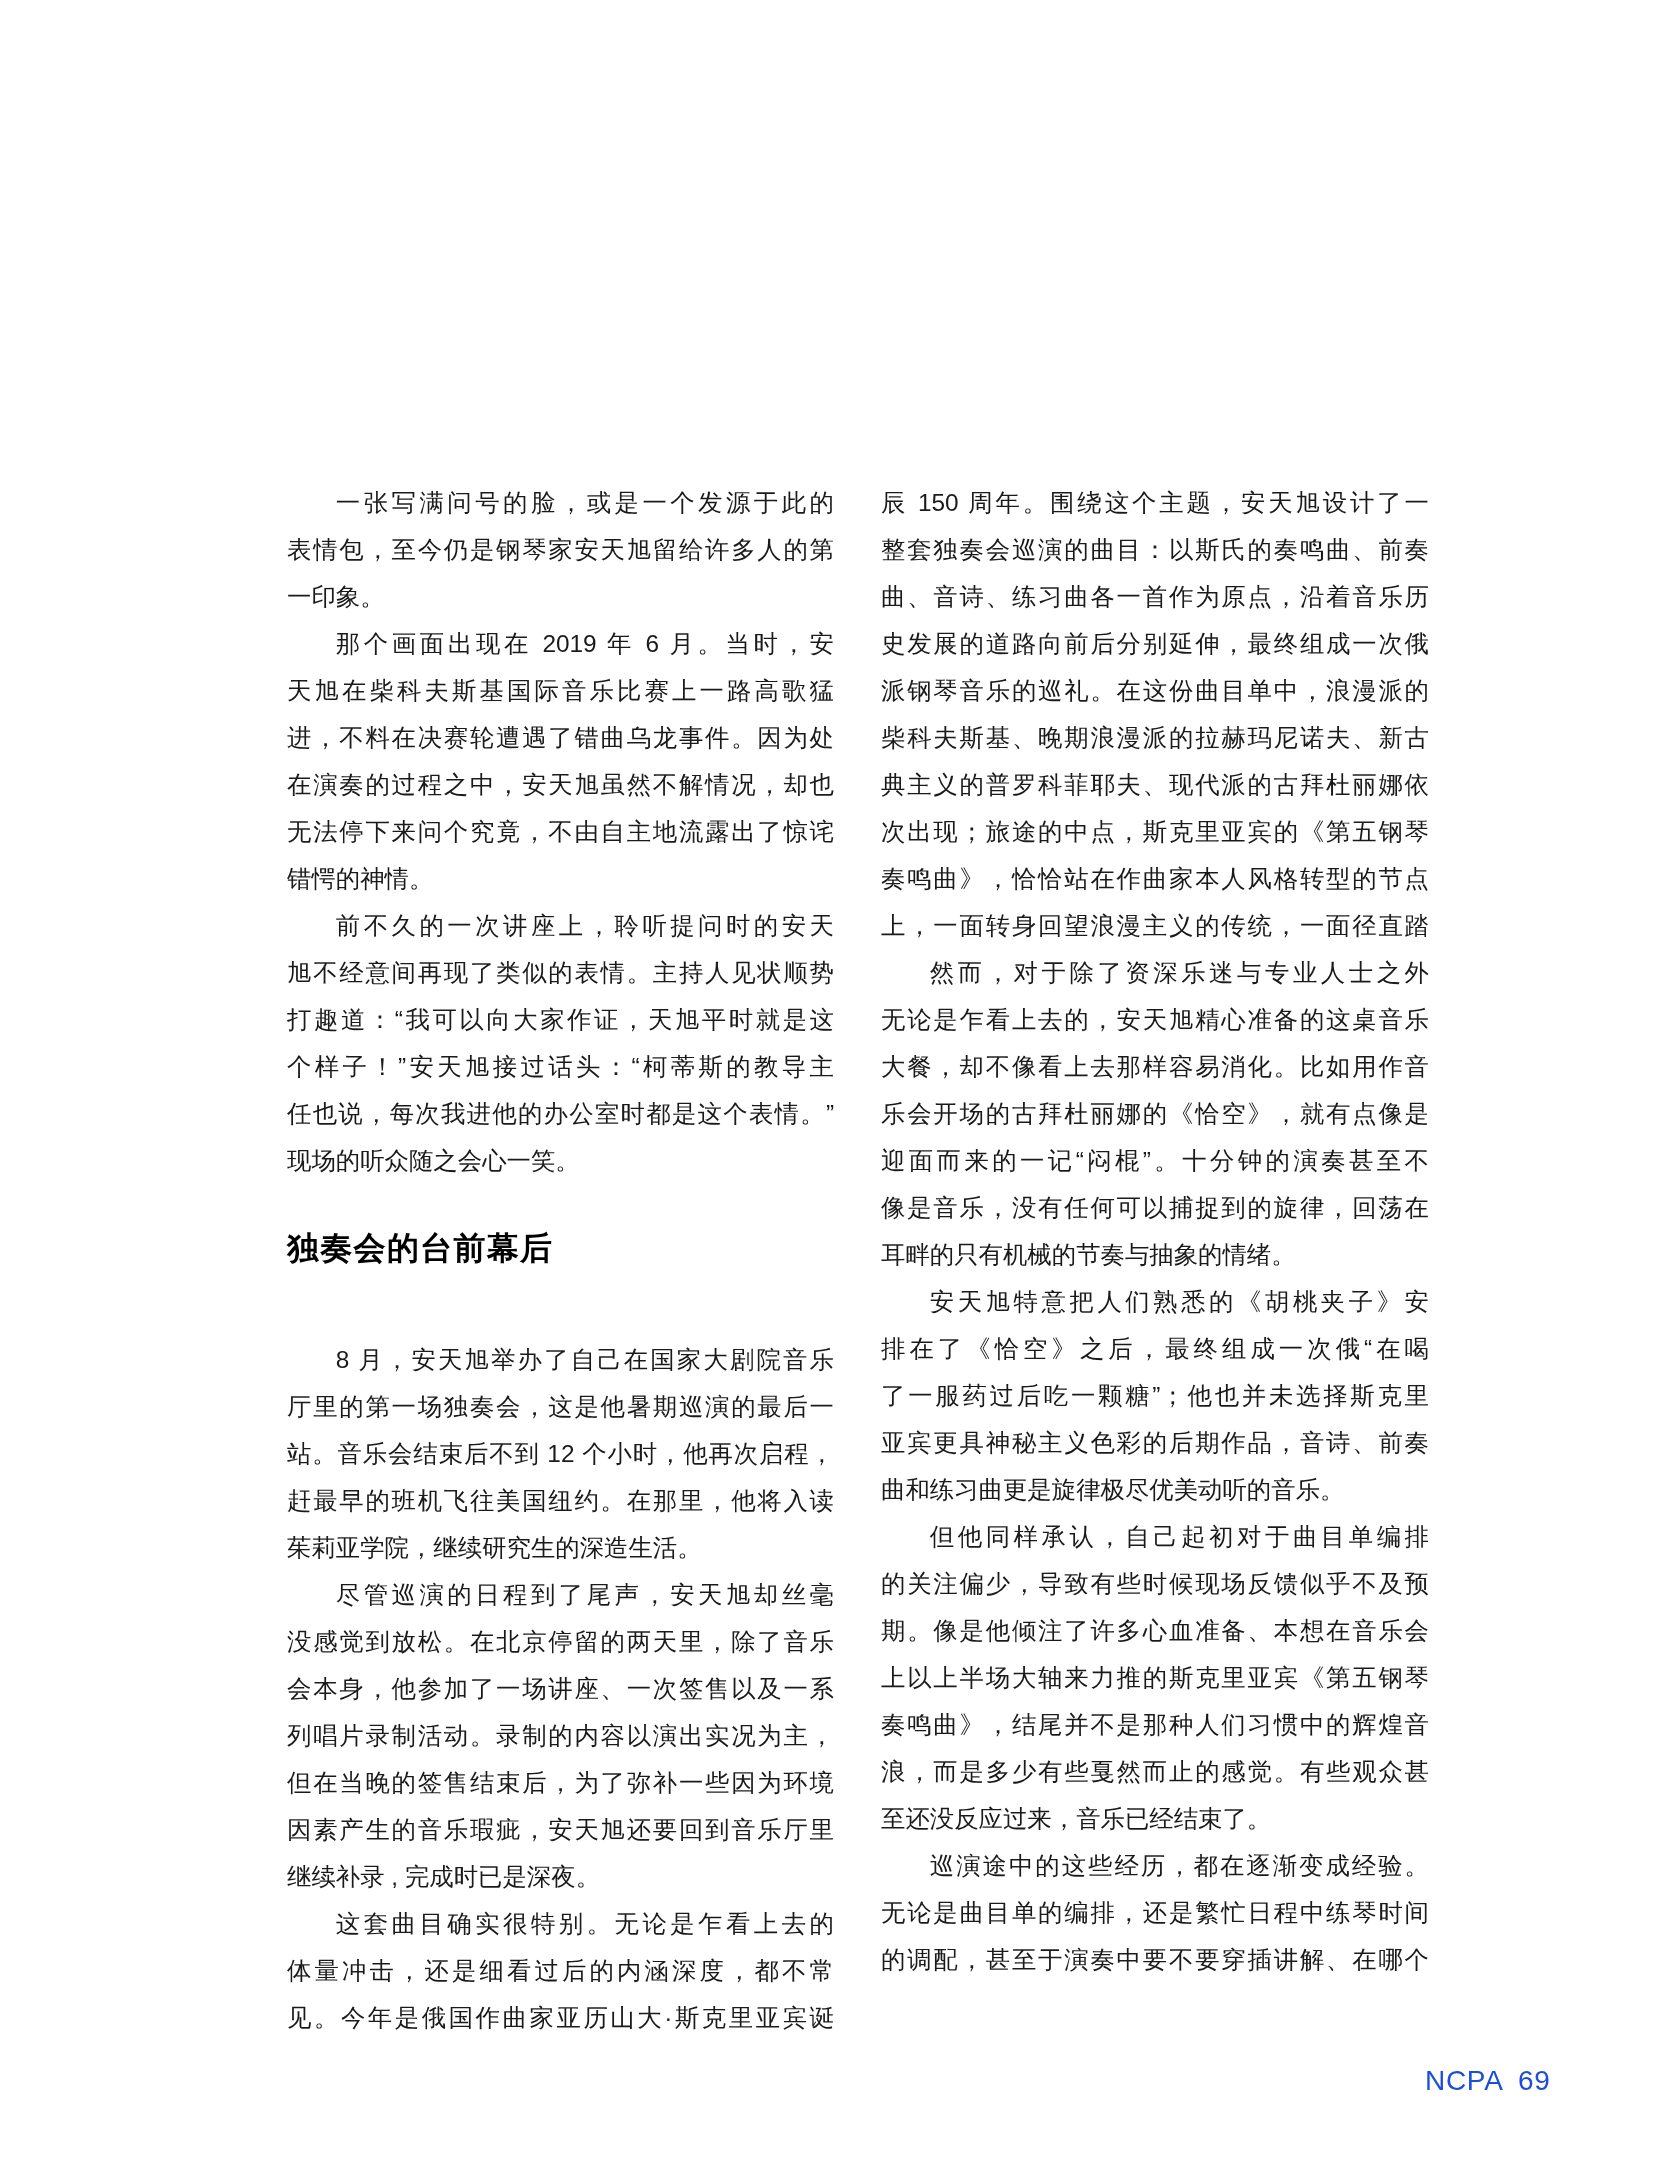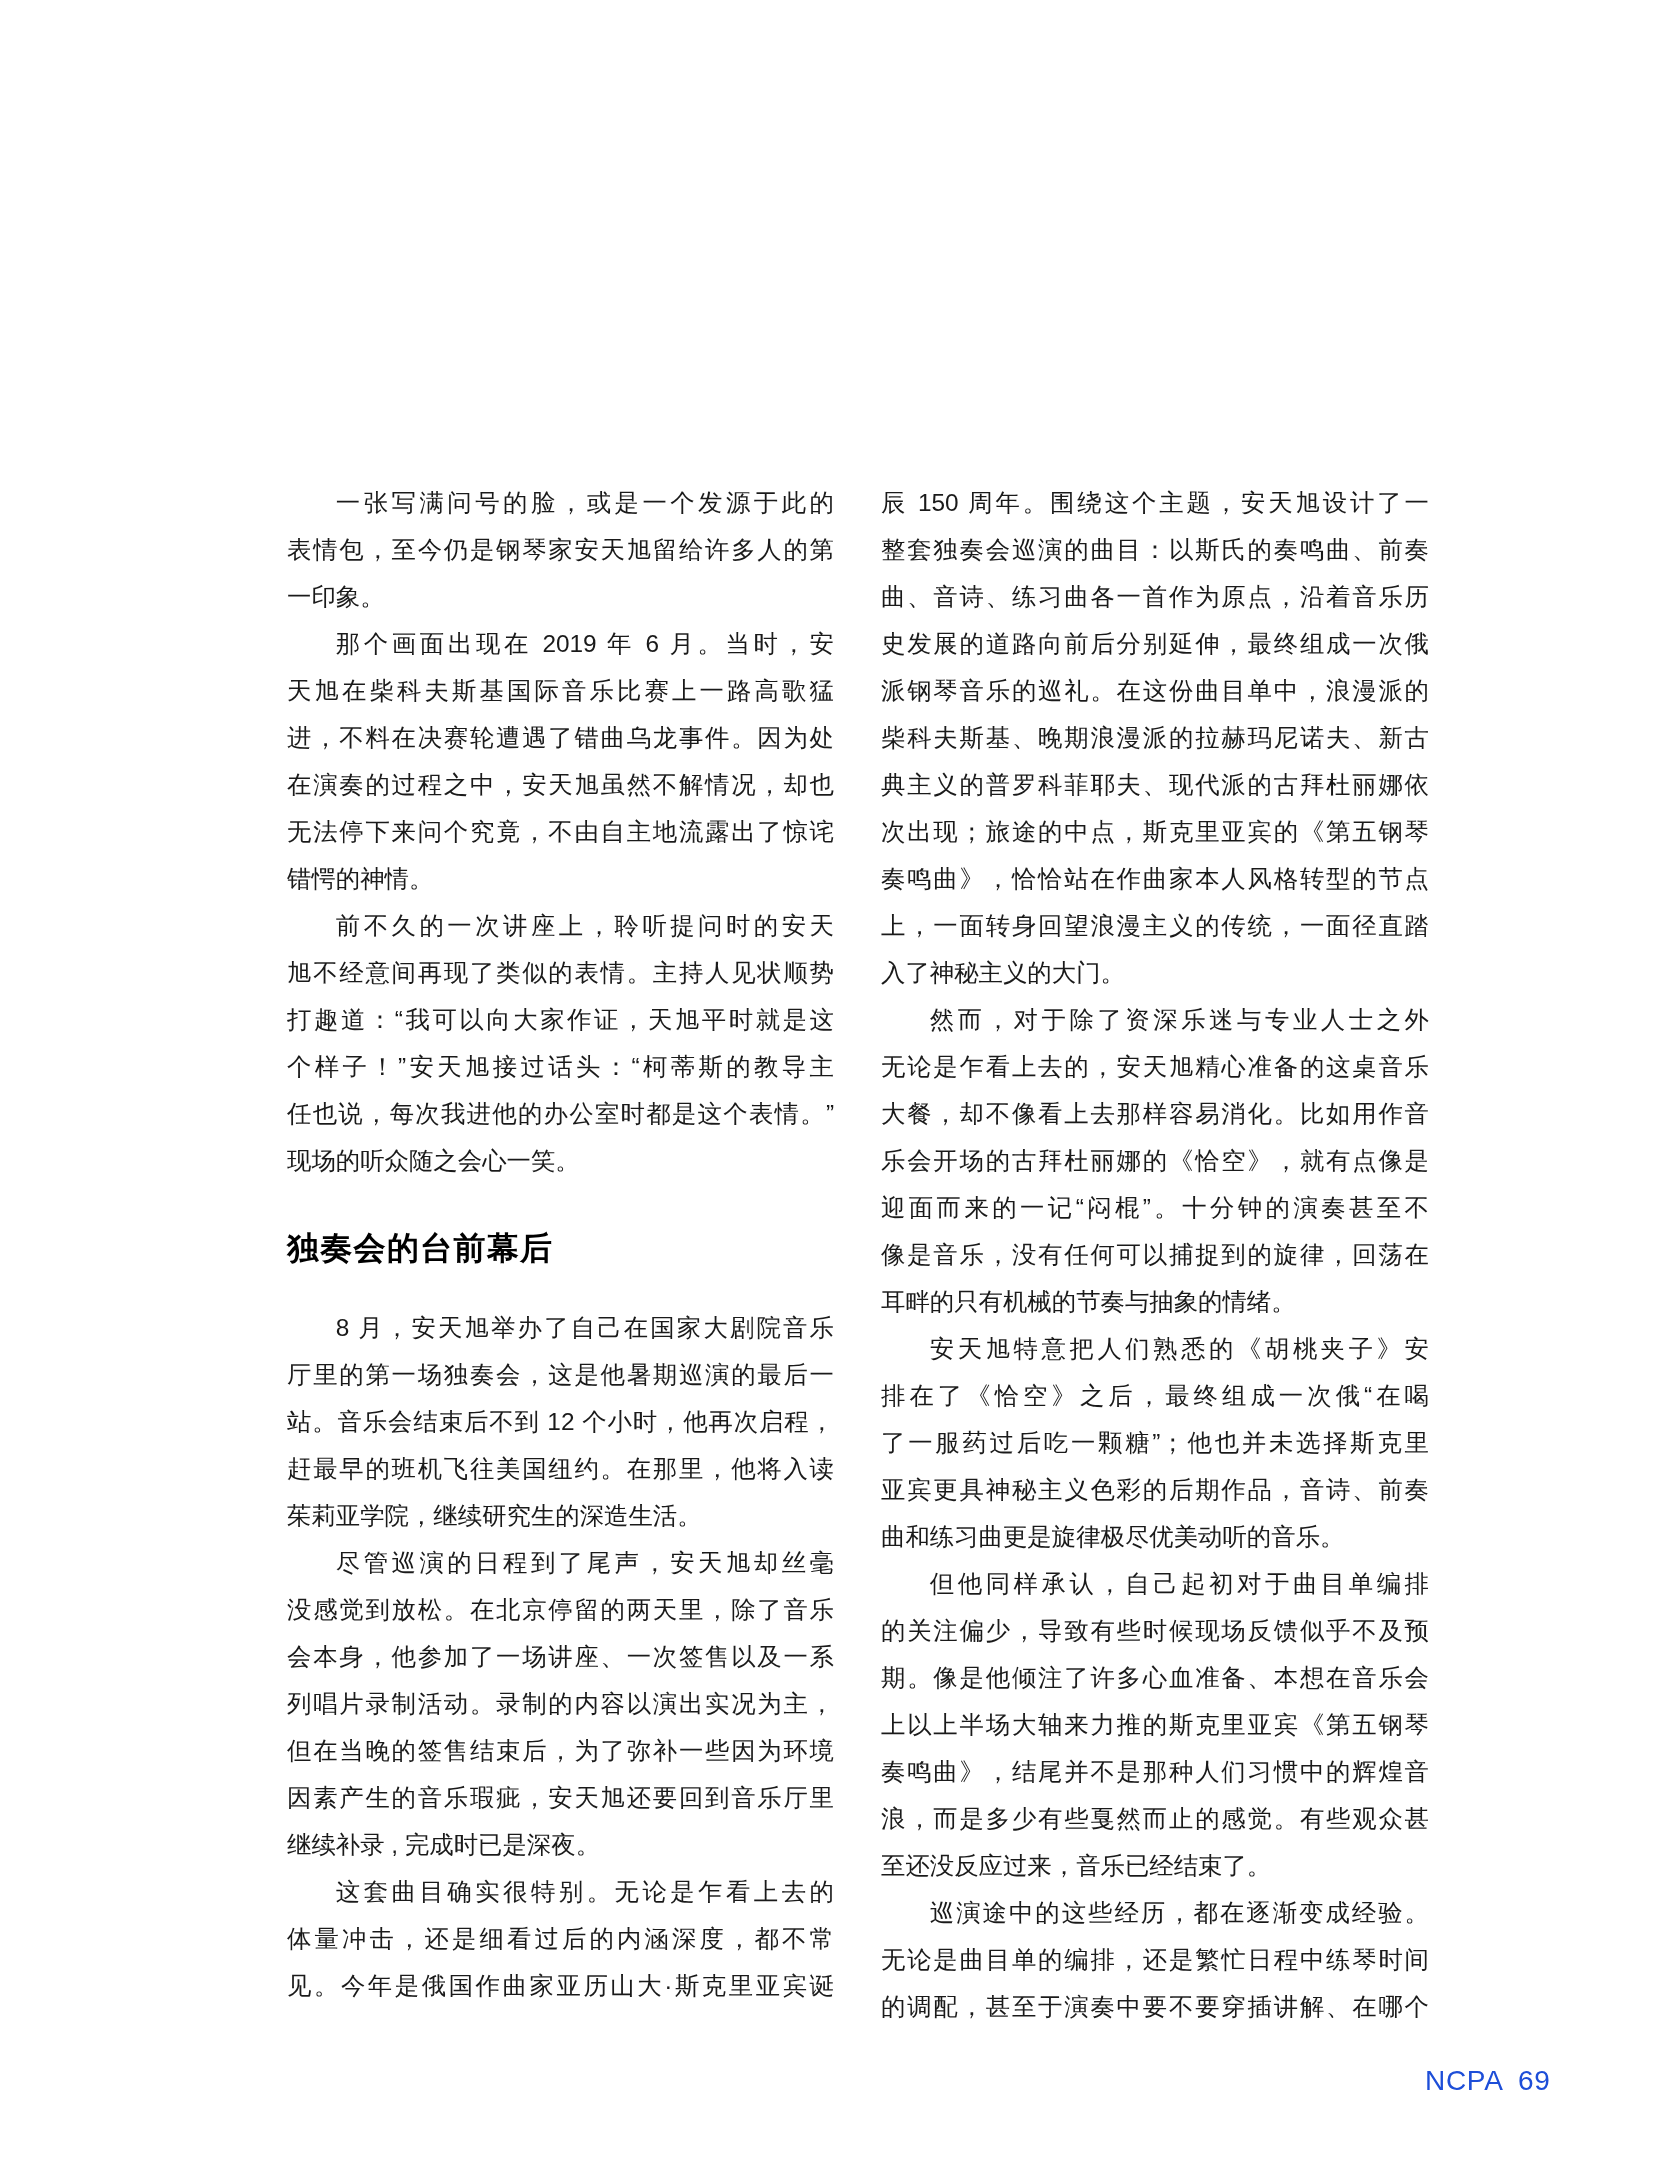--- a/index.html
+++ b/index.html
@@ -34,21 +34,21 @@
     color: #1a1a1a;
   }
   .line.end    { text-align-last: left; }
   .line.indent { text-indent: 2em; }
 
   .section-heading {
     font-size: 32px;
     line-height: 47px;
     font-weight: 900;
     color: #000000;
-    margin: 41px 0 32px 0;
+    margin: 41px 0 64px 0;
     letter-spacing: 1.3px;
   }
 
   .page-footer {
     position: absolute;
     left: 1425px;
     top: 2065px;
     display: flex;
     align-items: baseline;
     gap: 14.5px;
@@ -112,21 +112,20 @@
         <div class="line">辰 150 周年。围绕这个主题，安天旭设计了一</div>
         <div class="line">整套独奏会巡演的曲目：以斯氏的奏鸣曲、前奏</div>
         <div class="line">曲、音诗、练习曲各一首作为原点，沿着音乐历</div>
         <div class="line">史发展的道路向前后分别延伸，最终组成一次俄</div>
         <div class="line">派钢琴音乐的巡礼。在这份曲目单中，浪漫派的</div>
         <div class="line">柴科夫斯基、晚期浪漫派的拉赫玛尼诺夫、新古</div>
         <div class="line">典主义的普罗科菲耶夫、现代派的古拜杜丽娜依</div>
         <div class="line">次出现；旅途的中点，斯克里亚宾的《第五钢琴</div>
         <div class="line">奏鸣曲》，恰恰站在作曲家本人风格转型的节点</div>
         <div class="line">上，一面转身回望浪漫主义的传统，一面径直踏</div>
-        <div class="line end">入了神秘主义的大门。</div>
       </div>
       <div>
         <div class="line indent">然而，对于除了资深乐迷与专业人士之外</div>
         <div class="line">无论是乍看上去的，安天旭精心准备的这桌音乐</div>
         <div class="line">大餐，却不像看上去那样容易消化。比如用作音</div>
         <div class="line">乐会开场的古拜杜丽娜的《恰空》，就有点像是</div>
         <div class="line">迎面而来的一记“闷棍”。十分钟的演奏甚至不</div>
         <div class="line">像是音乐，没有任何可以捕捉到的旋律，回荡在</div>
         <div class="line end">耳畔的只有机械的节奏与抽象的情绪。</div>
       </div>

